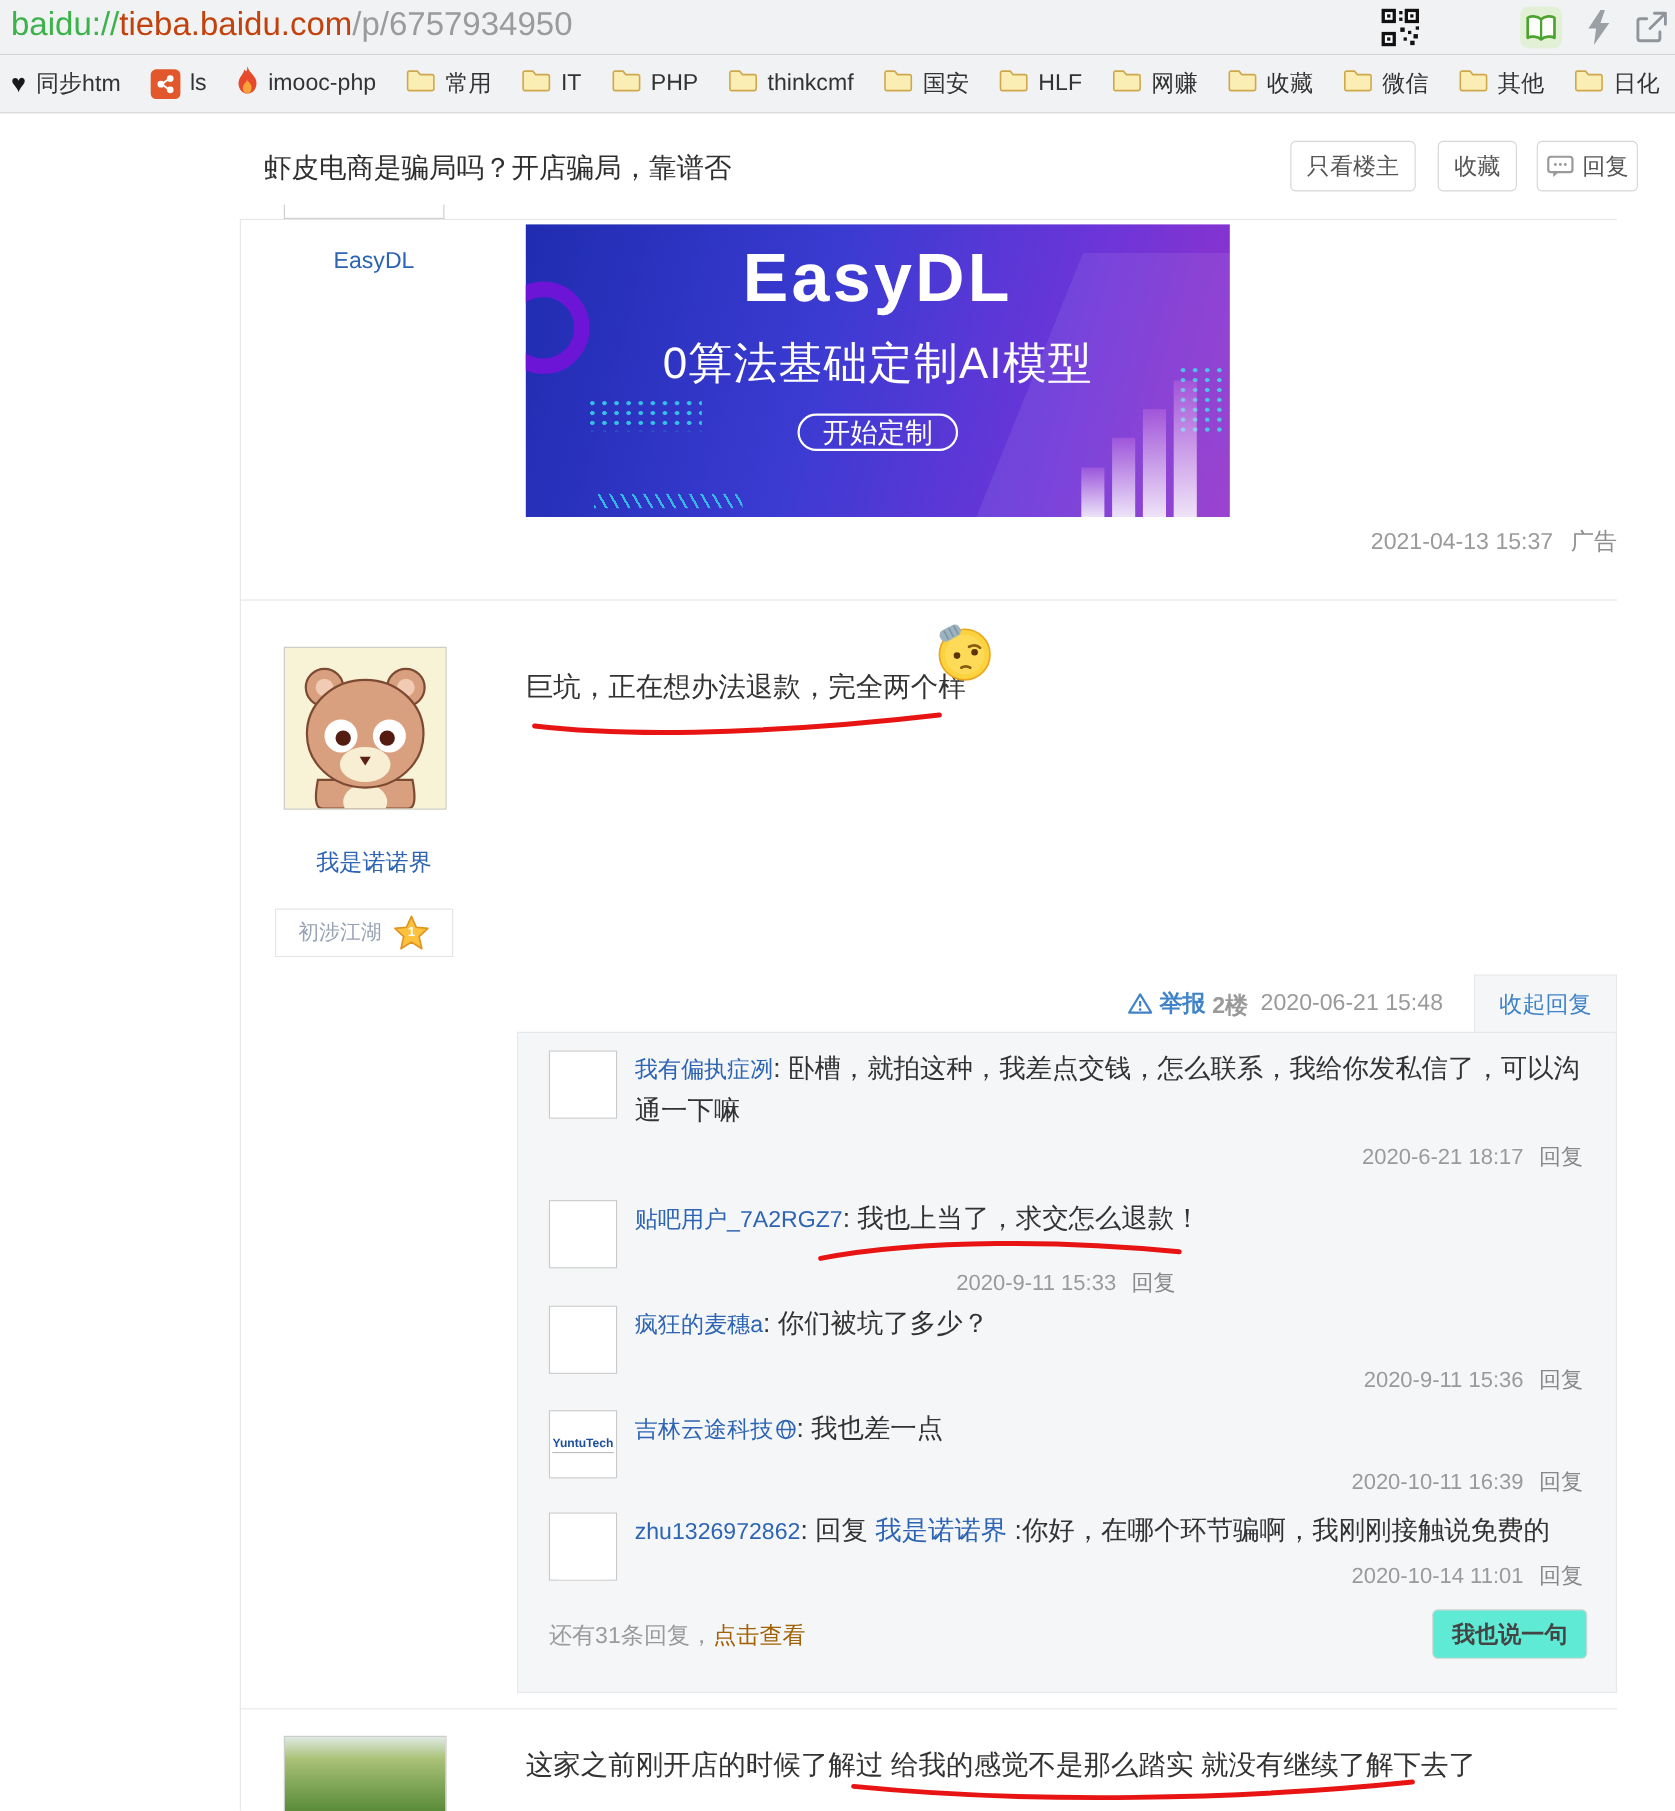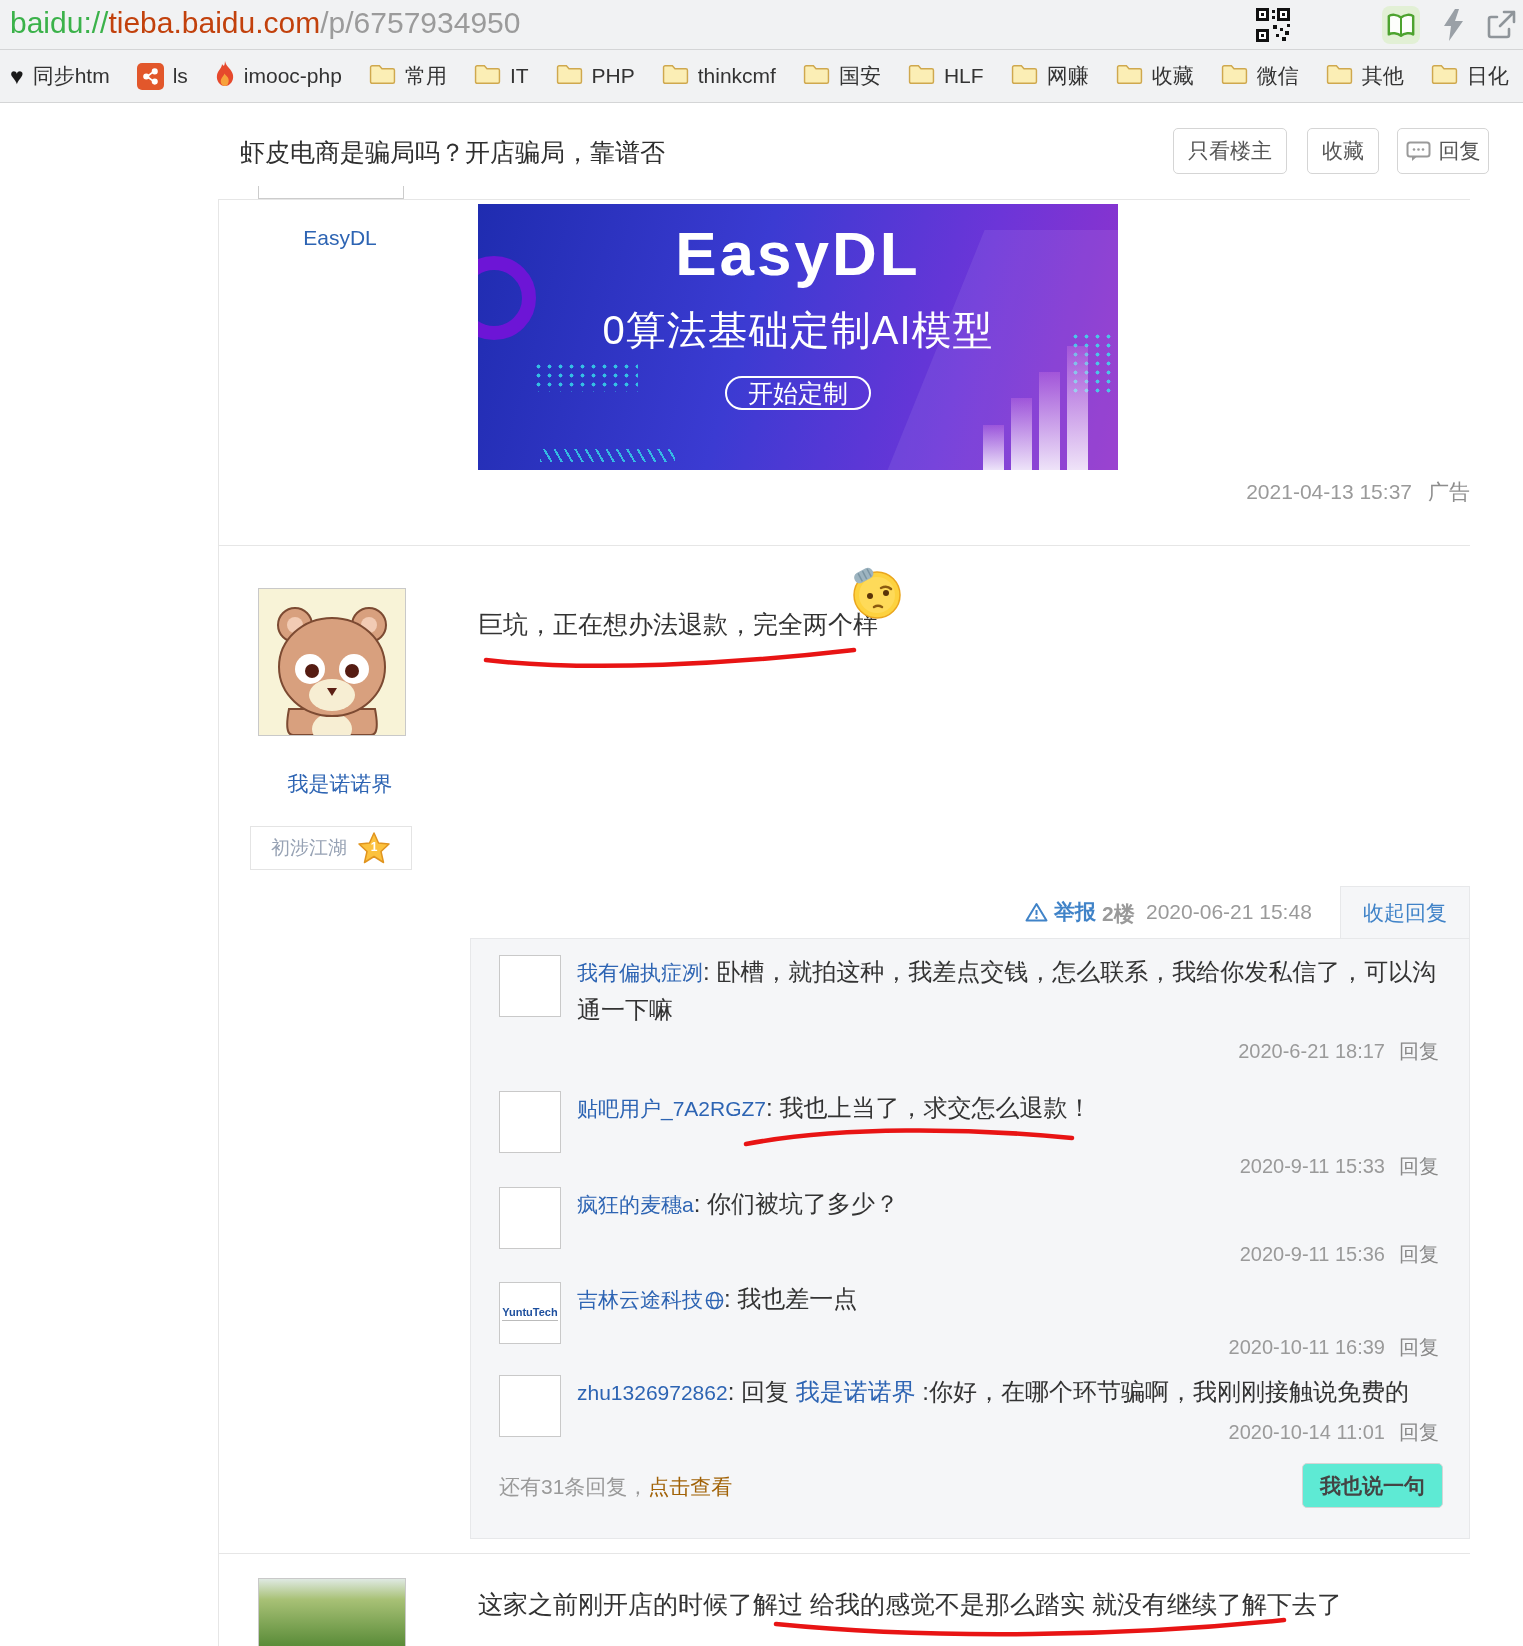--- a/index.html
+++ b/index.html
@@ -99,21 +99,21 @@
   .reply .rav { position:absolute; left:0; top:2px; width:62px; height:62px;
     border:1px solid #c9c9c9; background:#fff; overflow:hidden; }
   .reply .rtext { margin-left:78px; font-size:24px; color:#333; line-height:37px; }
   .reply .runame { color:#2d64b3; font-size:21px; cursor:pointer; }
   .reply .rdate { text-align:right; font-size:20px; color:#9a9a9a; }
   .reply .ract { color:#888; margin-left:14px; cursor:pointer; }
   .mention { color:#2d64b3; cursor:pointer; }
   .globe { vertical-align:-3px; margin-left:2px; }
 
   #r1 { top:14px; }  #r2 { top:150px; } #r3 { top:246px; } #r4 { top:341px; } #r5 { top:434px; }
-  #r1 .rdate { margin-top:10px; } #r2 .rdate { margin-top:26px; } #r3 .rdate { margin-top:18px; }
+  #r1 .rdate { margin-top:10px; } #r2 .rdate { margin-top:26px;text-align:center; } #r3 .rdate { margin-top:18px; }
   #r4 .rdate { margin-top:16px; } #r5 .rdate { margin-top:8px; }
 
   #lzl-footer { position:absolute; left:28px; right:26px; top:524px; height:46px; }
   #more-replies { position:absolute; left:0; top:10px; font-size:21px; color:#9a9a9a; }
   #more-replies a { color:#a16207; text-decoration:none; cursor:pointer; }
   #btn-say { position:absolute; right:0; top:0; height:45px; padding:0 17px; background:#5eead4;
     border:1px solid #d5d5d5; border-radius:5px; font-size:21px; color:#444;
     display:flex; align-items:center; cursor:pointer;font-weight:bold; }
 
   

